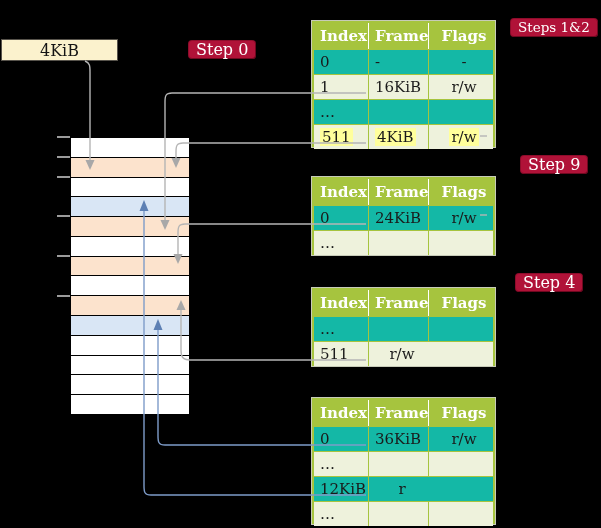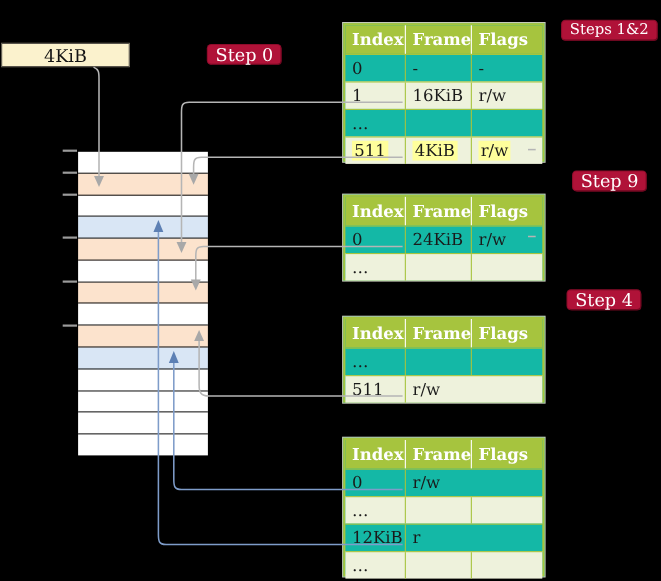--- a/index.html
+++ b/index.html
@@ -17,21 +17,21 @@
   
   .badge{
     position:absolute;background:var(--badge,#b01238);color:#fff;
     border-radius:3px;font-size:16px;line-height:17px;text-align:center;
     padding:0 7px;box-shadow:1px 1px 0 #6f0820, 0 0 0 1px #8e0c2b;
     white-space:nowrap;
   }
   .badge.b-step0{left:189px;top:41px;}
   .badge.b-steps12{left:511px;top:19px;font-size:13.5px;}
   .badge.b-step3{left:521px;top:156px;}
-  .badge.b-step4{left:516px;top:264px;}
+  .badge.b-step4{left:516px;top:274px;}
   
   .memory{
     position:absolute;left:70px;top:137px;width:120px;height:278px;
     border:1px solid #000;box-sizing:border-box;display:flex;flex-direction:column;
   }
   .mem-row{flex:1;border-bottom:1px solid #000;}
   .mem-row:last-child{border-bottom:none;}
   .mem-row.white{background:#fff;}
   .mem-row.peach{background:var(--peach,#fce3cd);}
   .mem-row.blue{background:var(--mblue,#d9e6f5);}
@@ -46,21 +46,21 @@
   .trow.thead{background:var(--tblgreen,#a6c43e);}
   .trow.thead .tcell{
     color:#fff;font-weight:bold;font-size:15px;line-height:26px;
     border-right:1px solid #fff;
   }
   .trow.thead .tcell:last-child{border-right:none;}
   .tcell{
     padding-left:6px;font-size:15px;line-height:24px;color:#1a1a1a;
     border-right:1px solid var(--tblgreen,#a6c43e);overflow:hidden;white-space:nowrap;
   }
-  .tcell:last-child{border-right:none;}
+  .tcell:last-child{border-right:none;text-align:center;}
   .trow.tbody{border-top:1px solid var(--tblgreen,#a6c43e);}
   .trow.tbody.shade{background:var(--rowgreen,#eef2dc);}
   .hl{background:var(--hl,#ffff9c);padding:0 2px;}
   
   .overlay{position:absolute;left:0;top:0;width:601px;height:528px;pointer-events:none;z-index:6;}
   .gline{stroke:var(--grayline,#b5b5b5);stroke-width:1.4;fill:none;}
   .ghead{fill:var(--grayarrow,#a8a8a8);stroke:none;}
   .bline{stroke:var(--blueline,#7e9cc9);stroke-width:1.4;fill:none;}
   .bhead{fill:var(--bluearrow,#5d80b4);stroke:none;}
 </style>
@@ -164,20 +164,21 @@
       </div>
     </div>
   <div class="tbl" id="tbl3" style="top:398px;height:126px;grid-template-rows:26px repeat(4,1fr);">
       <div class="trow thead">
         <div class="tcell">Index</div>
         <div class="tcell">Frame</div>
         <div class="tcell">Flags</div>
       </div>
       <div class="trow tbody">
         <div class="tcell">0</div>
+        <div class="tcell">36KiB</div>
         <div class="tcell">r/w</div>
       </div>
       <div class="trow tbody shade">
         <div class="tcell">…</div>
         <div class="tcell"></div>
         <div class="tcell"></div>
       </div>
       <div class="trow tbody">
         <div class="tcell">12KiB</div>
         <div class="tcell">r</div>

